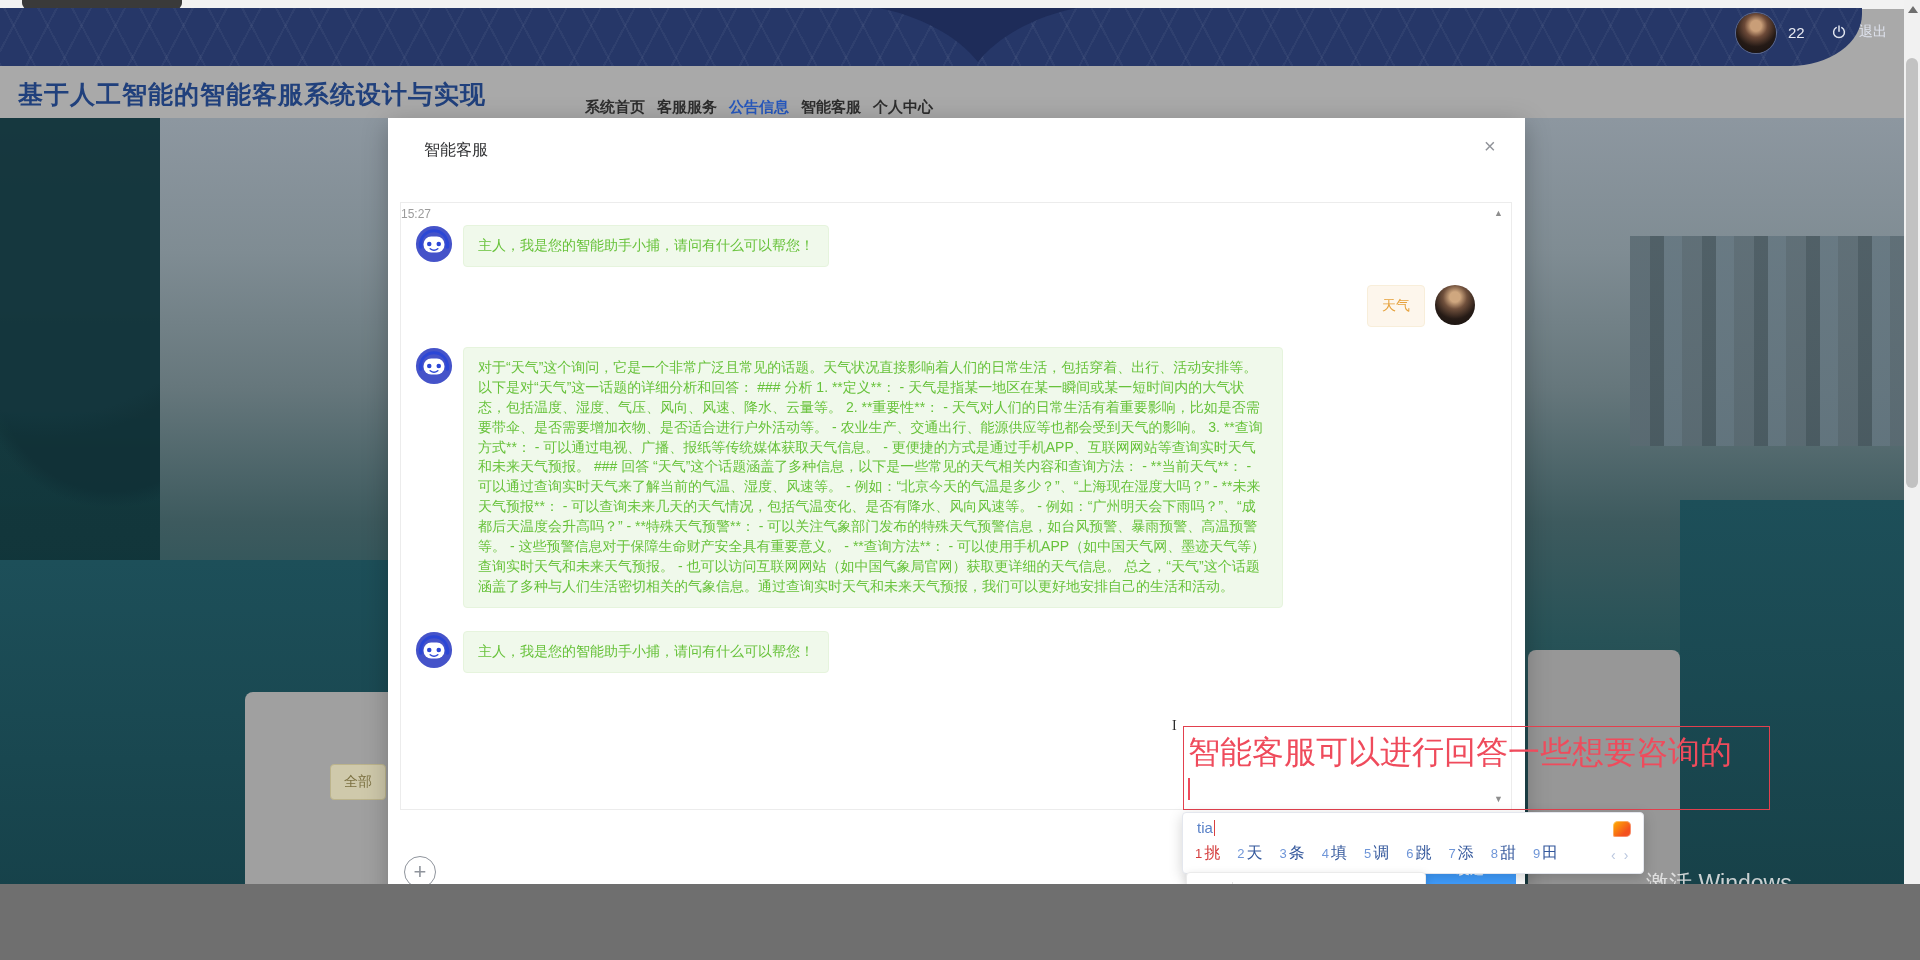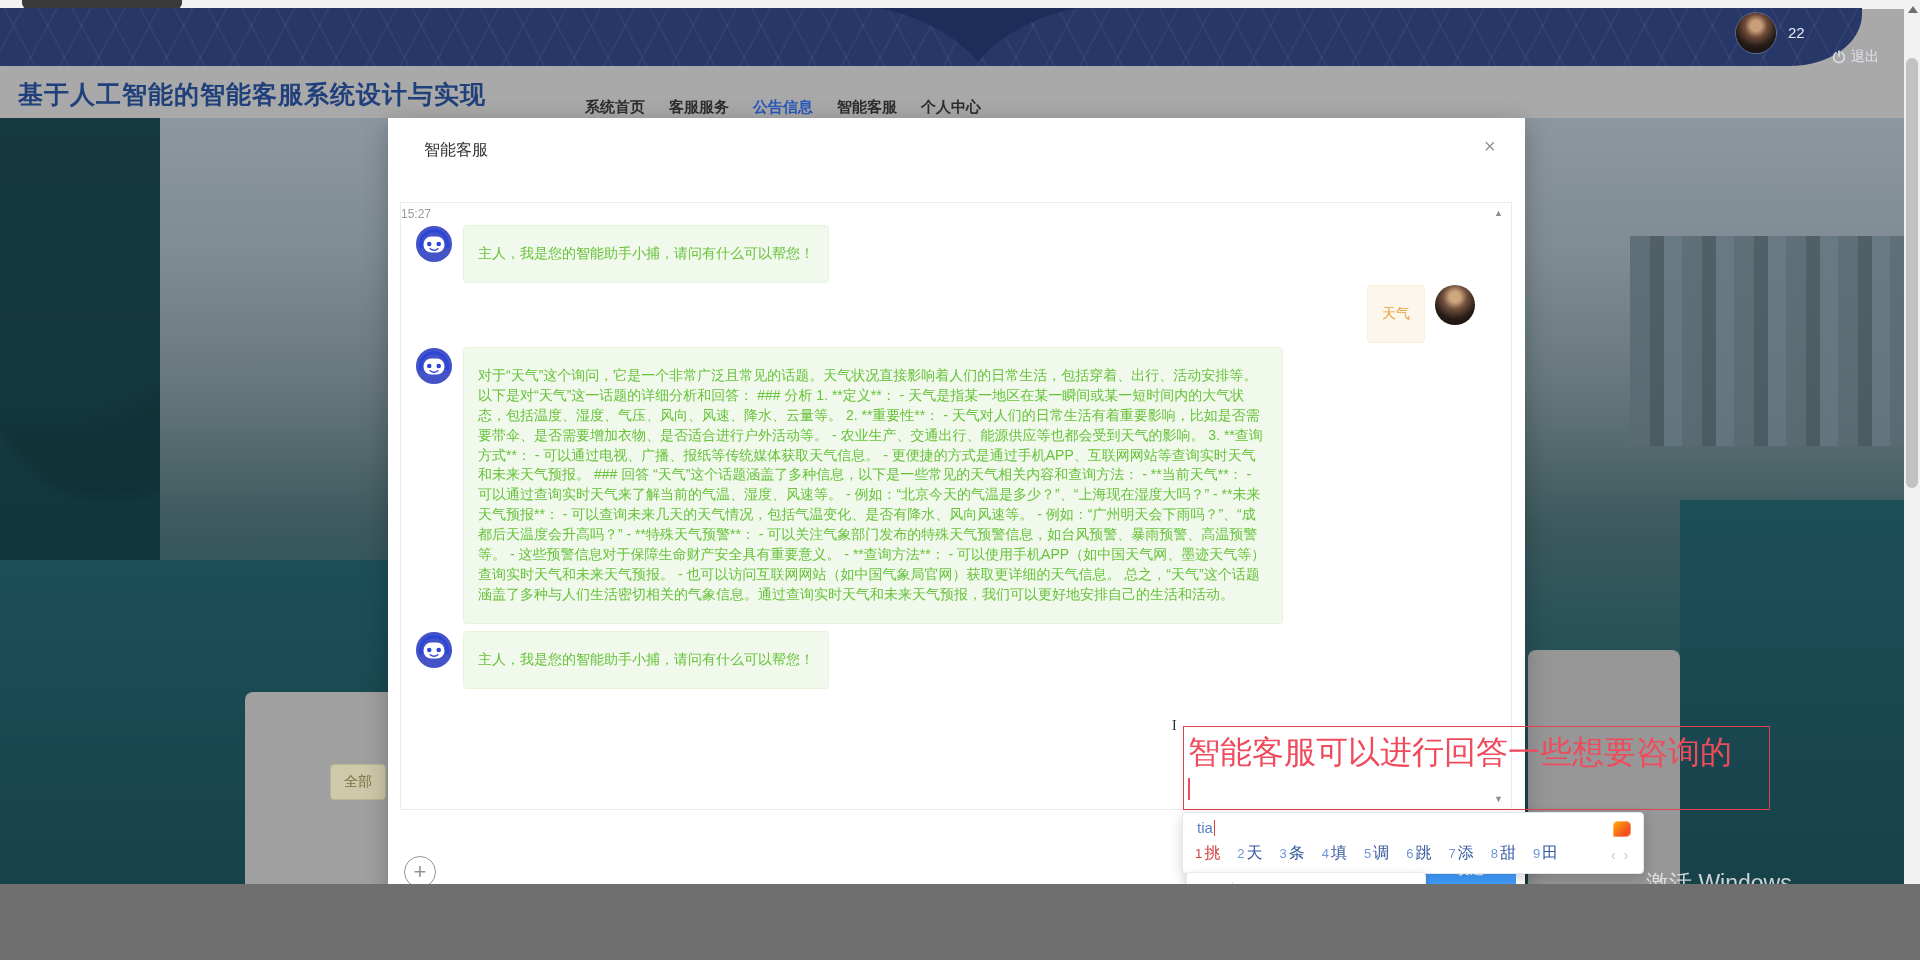--- a/index.html
+++ b/index.html
@@ -11,29 +11,29 @@
   .top-tab{left:22px;top:0;width:160px;height:9px;background:#3a3a3a;border-radius:0 0 6px 6px;}
   .navbar{left:0;top:8px;width:1862px;height:58px;background:
     repeating-linear-gradient(62deg,rgba(255,255,255,.045) 0 2px,transparent 2px 30px),
     repeating-linear-gradient(-62deg,rgba(255,255,255,.045) 0 2px,transparent 2px 30px),
     #263768;border-bottom-right-radius:72px 52px;}
   .ornament{left:878px;top:8px;}
   .user-avatar{left:1736px;top:13px;width:40px;height:40px;border-radius:50%;
     background:radial-gradient(circle at 50% 32%,#c99e78 16%,#6d4a38 34%,#241a16 62%,#140f0d 100%);
     box-shadow:0 0 0 1px rgba(255,255,255,.25);}
   .user-count{left:1788px;top:24px;color:#e8eaf2;font-size:15px;}
-  .logout{left:1832px;top:23px;color:#dfe3ee;font-size:14px;display:flex;align-items:center;gap:5px;cursor:pointer;margin-top:25px;}
+  .logout{left:1832px;top:23px;color:#dfe3ee;font-size:14px;display:flex;align-items:center;gap:13px;cursor:pointer;}
   .page-scrollbar{left:1904px;top:0;width:16px;height:960px;background:#f1f1f1;z-index:60;}
   .sb-up{left:1908px;top:6px;width:0;height:0;border-left:5px solid transparent;border-right:5px solid transparent;border-bottom:7px solid #6e6e6e;z-index:61;}
   .sb-thumb{left:1906px;top:58px;width:12px;height:430px;background:#c2c2c2;border-radius:6px;z-index:61;}
 
   
   .site-header{left:0;top:66px;width:1904px;height:52px;background:#a9a9a9;}
   .site-title{left:18px;top:78px;font-size:25px;font-weight:bold;color:#20407c;letter-spacing:1px;}
-  .main-nav{left:585px;top:98px;display:flex;gap:24px;font-size:15px;font-weight:bold;color:#2e2e2e;}
+  .main-nav{left:585px;top:98px;display:flex;gap:12px;font-size:15px;font-weight:bold;color:#2e2e2e;}
   .main-nav .nav-item{cursor:pointer;}
   .main-nav .active{color:#2758bd;}
 
   
   .bg-photo{left:0;top:118px;width:1904px;height:842px;background:
     linear-gradient(180deg,#8d97a0 0%,#7f8c93 16%,#66777c 32%,#3d5a5e 48%,#275257 62%,#1e454b 78%,#16373d 100%);}
   .trees-left{left:0;top:118px;width:160px;height:520px;background:
     radial-gradient(circle at 30% 20%,#10333a 0 45%,transparent 50%),
     radial-gradient(circle at 70% 50%,#0e2f35 0 40%,transparent 46%),
     linear-gradient(180deg,#143d42,#0f3338);opacity:.95;}
@@ -51,21 +51,21 @@
 
   
   .modal{left:388px;top:118px;width:1137px;height:792px;background:#fff;box-shadow:0 6px 24px rgba(0,0,0,.25);z-index:10;}
   .modal-title{left:36px;top:22px;font-size:16px;color:#303133;}
   .modal-close{left:1096px;top:18px;font-size:20px;color:#909399;cursor:pointer;line-height:1;}
   .chat-box{left:12px;top:84px;width:1110px;height:606px;border:1px solid #ececec;background:#fff;overflow:hidden;}
   .chat-time{left:0;top:4px;width:100%;text-align:left;font-size:12px;color:#9b9b9b;}
   .chat-up{right:8px;top:5px;font-size:9px;color:#8d8d8d;}
   .chat-down{right:8px;bottom:5px;font-size:9px;color:#8d8d8d;}
   .msg-row{position:absolute;display:flex;align-items:flex-start;gap:10px;}
-  .bubble{border-radius:4px;padding:18px 14px;font-size:14px;line-height:1.42;}
+  .bubble{border-radius:4px;padding:10px 14px;font-size:14px;line-height:1.42;}
   .bubble.bot{background:#f0f9eb;border:1px solid #e6f4dd;color:#67c23a;}
   .bubble.user{background:#fdf6ec;border:1px solid #f8eeda;color:#e6a23c;}
   .bot-avatar{width:38px;height:38px;flex:0 0 38px;}
   .user-avatar2{width:40px;height:40px;border-radius:50%;flex:0 0 40px;
     background:radial-gradient(circle at 50% 30%,#cfa77f 15%,#70503c 35%,#261b16 64%,#15100d 100%);}
   .input-plus{left:16px;top:738px;width:30px;height:30px;border:1.6px solid #8f949c;border-radius:50%;
     color:#8f949c;font-size:22px;display:flex;align-items:center;justify-content:center;line-height:1;cursor:text;}
   .chat-input{left:56px;top:728px;width:1004px;height:46px;border:1px solid #dcdfe6;border-radius:6px;
     font-size:14px;color:#333;padding:0 14px;box-sizing:border-box;outline:none;background:#fff;font-family:"Liberation Sans",sans-serif;}
   .chat-input::placeholder{color:#c0c4cc;}

